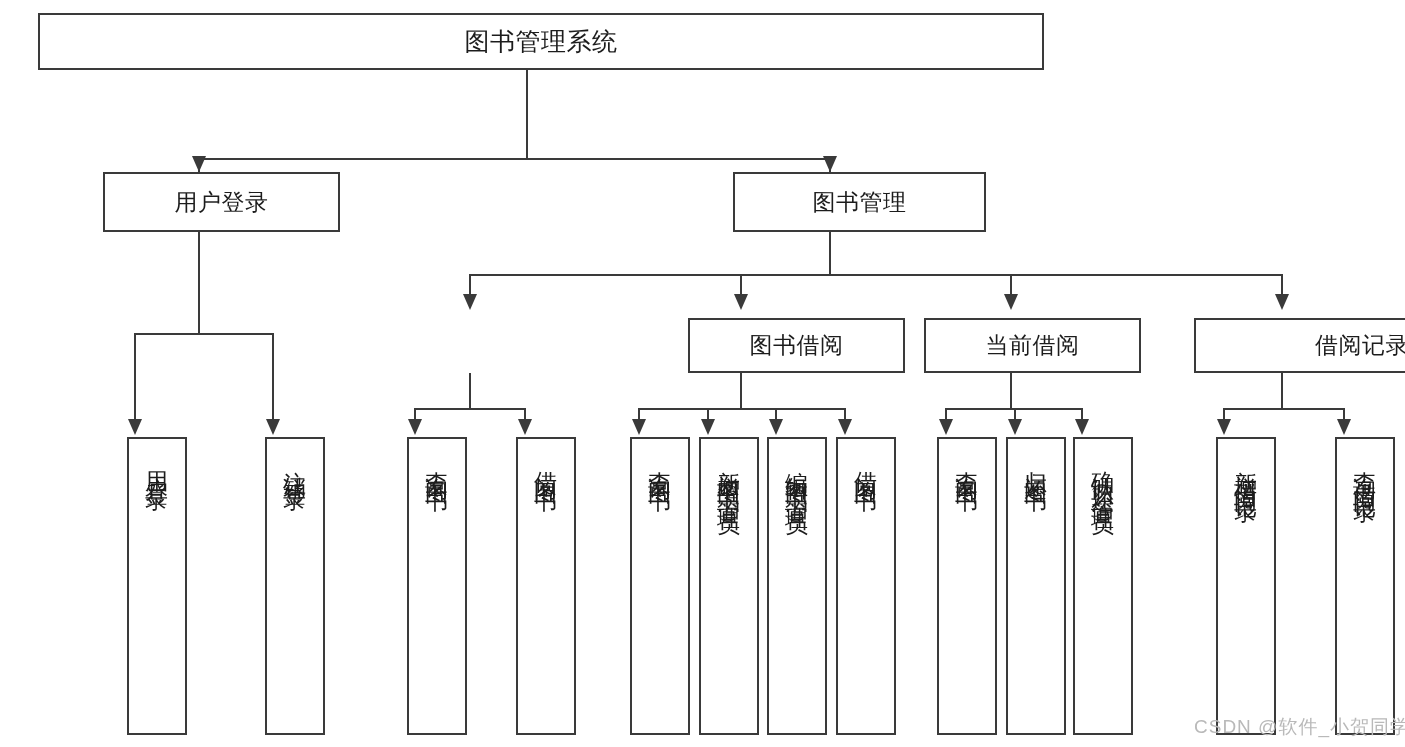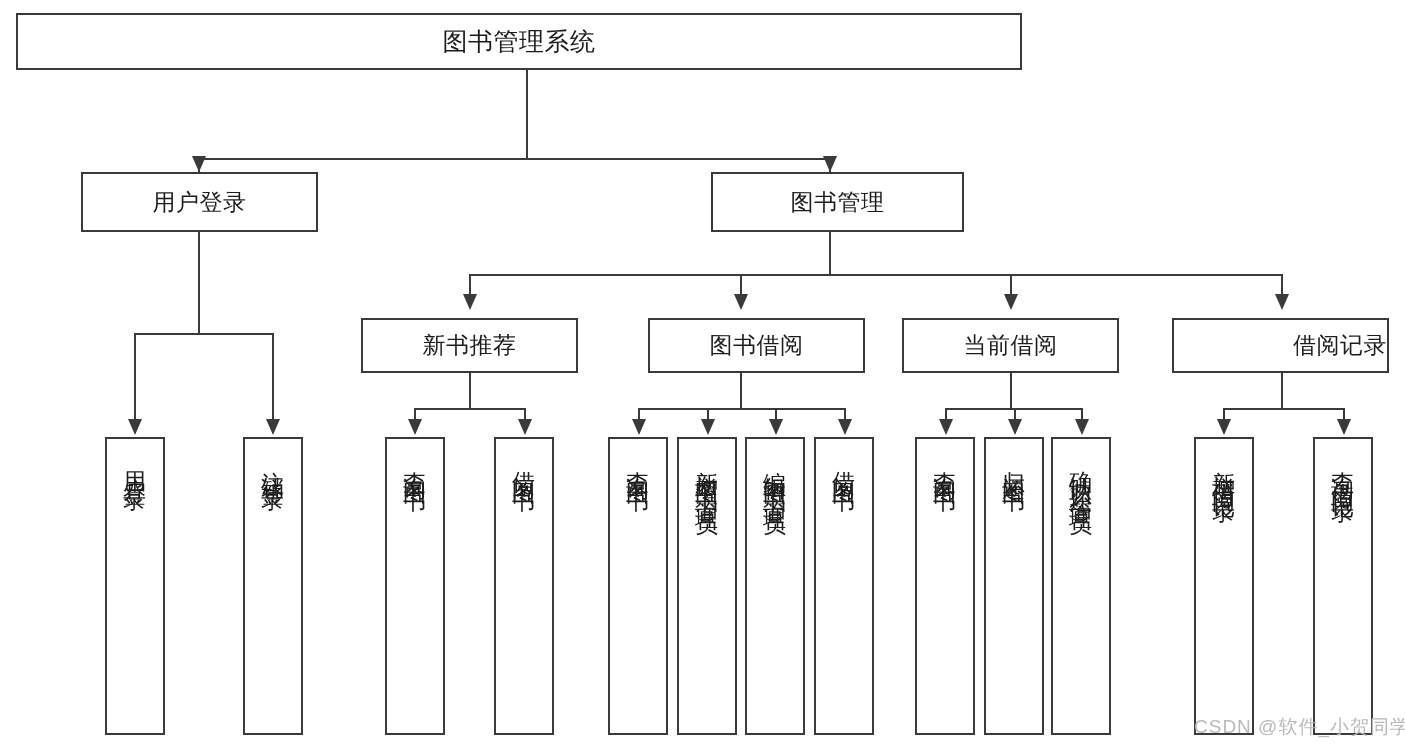--- a/index.html
+++ b/index.html
@@ -18,20 +18,21 @@
   
   .node{
     position:absolute;
     box-sizing:border-box;
     background:#ffffff;
     border:2.5px solid #3a3a3a;
     display:flex;
     align-items:center;
     justify-content:center;
     text-align:center;
+    margin-left:22px;
   }
   .node .label{
     font-size:23px;
     line-height:1.15;
     letter-spacing:0.5px;
     color:#1c1c1c;
     white-space:nowrap;
   }
   
   .node.root .label{font-size:25px;}
@@ -115,24 +116,21 @@
   <div class="hline" style="left:469px;top:274px;width:812px;"></div>
   <div class="vline" style="left:469px;top:274px;height:22px;"></div>
   <div class="arrow" style="left:463px;top:294px;"></div>
   <div class="vline" style="left:740px;top:274px;height:22px;"></div>
   <div class="arrow" style="left:734px;top:294px;"></div>
   <div class="vline" style="left:1010px;top:274px;height:22px;"></div>
   <div class="arrow" style="left:1004px;top:294px;"></div>
   <div class="vline" style="left:1281px;top:274px;height:22px;"></div>
   <div class="arrow" style="left:1275px;top:294px;"></div>
 
-  <div class="node" style="left:361px;top:318px;width:217px;height:55px;">
-    <span class="label">新书推荐</span>
-  </div>
-  <div class="node" style="left:648px;top:318px;width:217px;height:55px;">
+  <div class="node" style="left:666px;top:318px;width:217px;height:55px;">
     <span class="label">图书借阅</span>
   </div>
   <div class="node" style="left:902px;top:318px;width:217px;height:55px;">
     <span class="label">当前借阅</span>
   </div>
   <div class="node" style="left:1172px;top:318px;width:217px;height:55px;justify-content:flex-end;">
     <span class="label">借阅记录</span>
   </div>
 
   <div class="vline" style="left:469px;top:373px;height:35px;"></div>

